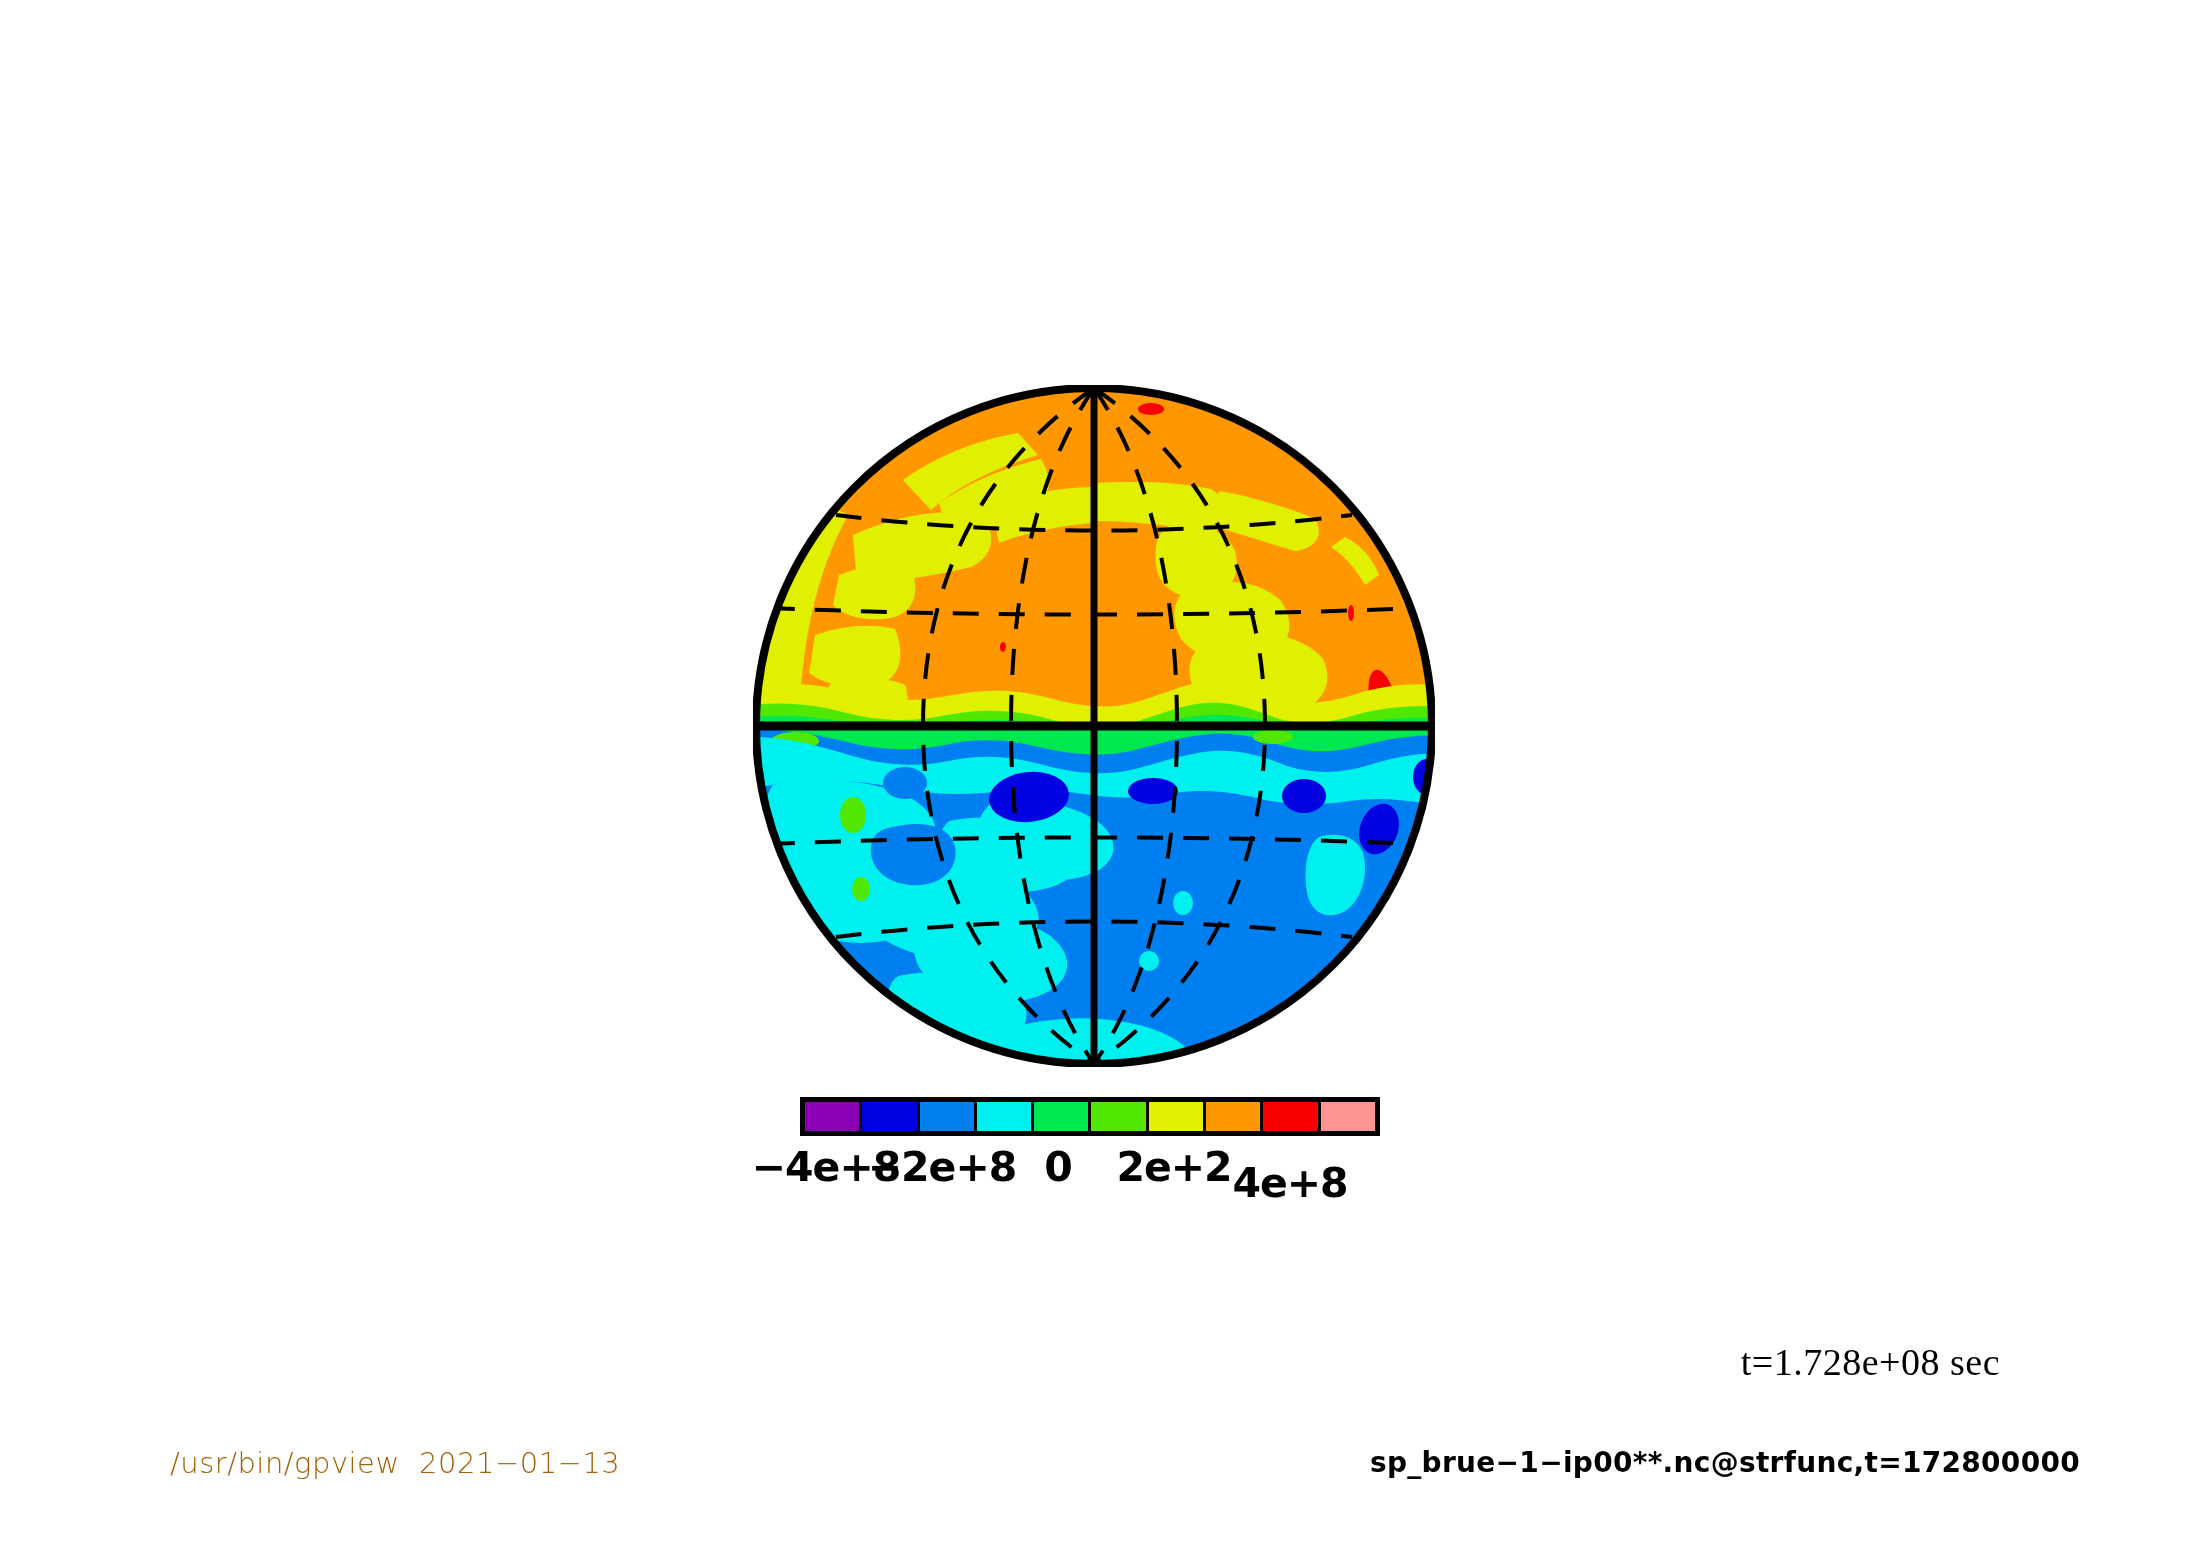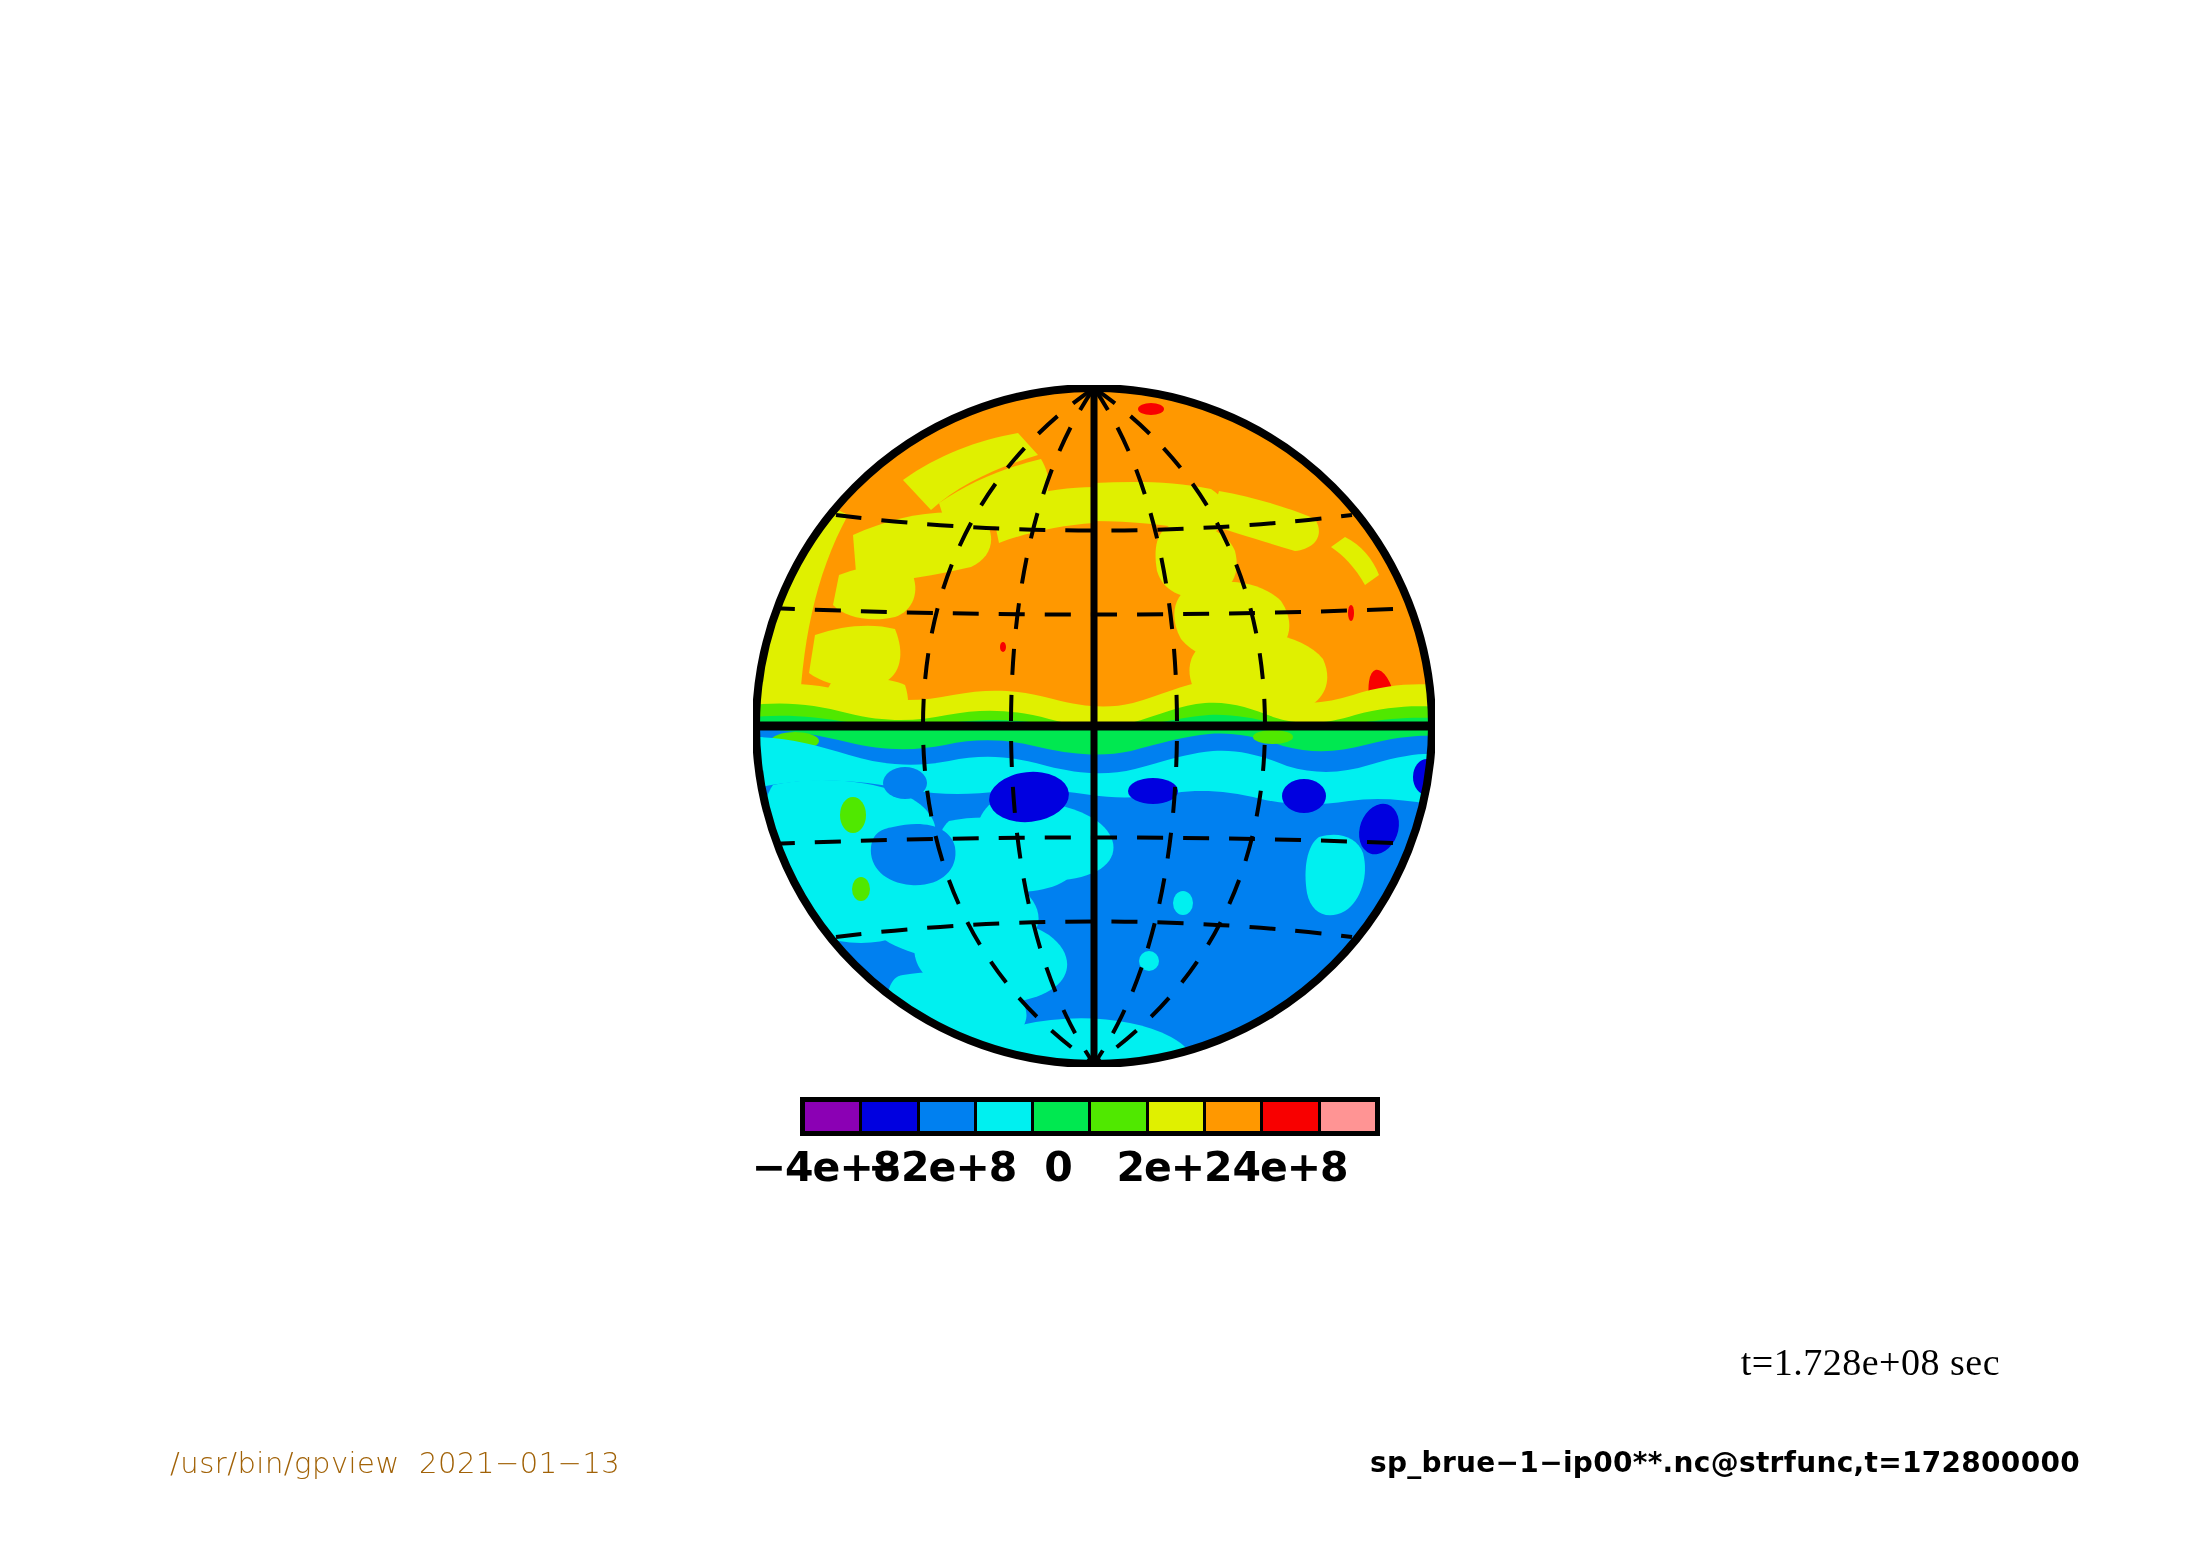--- a/index.html
+++ b/index.html
@@ -356,21 +356,21 @@
       <div class="cb-cell" style="background: rgb(224, 240, 0);"></div>
       <div class="cb-cell" style="background: rgb(255, 152, 0);"></div>
       <div class="cb-cell" style="background: rgb(248, 0, 0);"></div>
       <div class="cb-cell" style="background: rgb(255, 148, 148);"></div>
     </div>
   <div id="colorbar-labels">
       <div class="cb-label" style="left: 10%;">−4e+8</div>
       <div class="cb-label" style="left: 30%; text-align: right;">−2e+8</div>
       <div class="cb-label" style="left: 50%;">0</div>
       <div class="cb-label" style="left: 70%;">2e+2</div>
-      <div class="cb-label" style="left: 90%;">4e+8</div>
+      <div class="cb-label" style="left: 90%; margin-top: 16px;">4e+8</div>
     </div>
 
   <div id="time-label">t=1.728e+08 sec</div>
 
   <div id="footer-left">/usr/bin/gpview  2021−01−13</div>
 
   <div id="footer-right">sp_brue−1−ip00**.nc@strfunc,t=172800000</div>
 
 </div>
 

